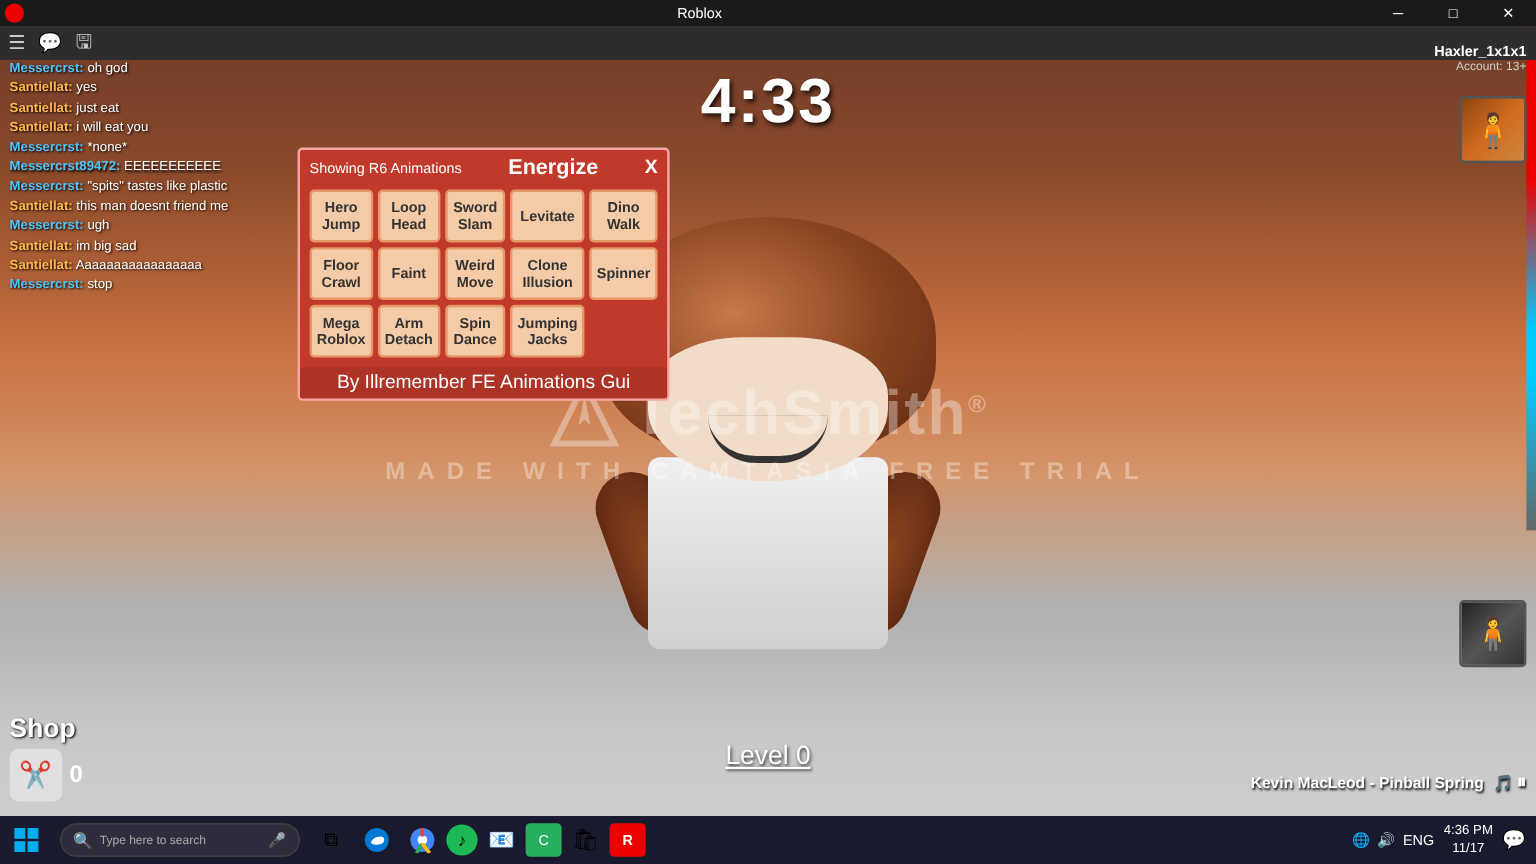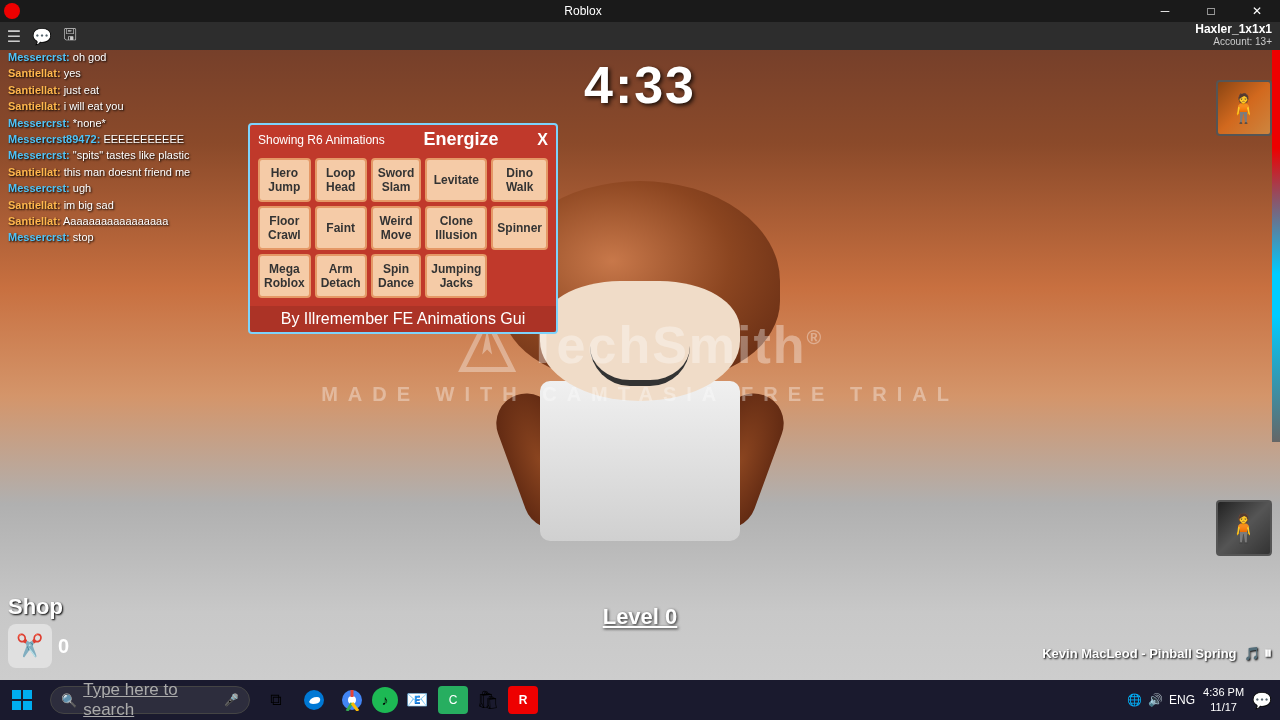--- a/index.html
+++ b/index.html
@@ -210,21 +210,21 @@
     .chat-sender.santiellat { color: #ffb74d; }
     .chat-text { color: #fff; }
 
     
     #anim-panel {
       position: absolute;
       top: 123px;
       left: 248px;
       width: 310px;
       background: #c0392b;
-      border: 2px solid #7dd3fc;
+      border: 2px solid #fca5a5;
       border-radius: 4px;
       z-index: 50;
       padding: 0;
     }
 
     #anim-header {
       display: flex;
       align-items: center;
       justify-content: space-between;
       padding: 4px 8px;
@@ -302,26 +302,26 @@
     }
 
     #watermark-logo-icon {
       width: 60px;
       height: 60px;
     }
 
     
     #level-display {
       position: absolute;
-      bottom: 90px;
+      bottom: 77px;
       left: 50%;
       transform: translateX(-50%);
       color: #fff;
       font-size: 22px;
-      font-weight: bold;
+      font-weight: normal;
       z-index: 10;
       text-shadow: 1px 1px 3px rgba(0,0,0,0.8);
       text-decoration: underline;
     }
 
     
     #shop-panel {
       position: absolute;
       bottom: 52px;
       left: 8px;
@@ -376,21 +376,21 @@
     }
 
     #music-icon {
       display: inline;
       margin-left: 4px;
     }
 
     
     #player-info {
       position: absolute;
-      top: 22px;
+      top: 36px;
       right: 8px;
       color: #fff;
       font-size: 11px;
       text-align: right;
       z-index: 100;
     }
 
     
     #avatar-list {
       position: absolute;
@@ -463,22 +463,21 @@
       border-radius: 14px;
       display: flex;
       align-items: center;
       padding: 0 10px;
       margin-left: 6px;
       gap: 6px;
     }
 
     #search-text {
       color: #aaa;
-      font-size: 17px;
-      text-decoration: underline;
+      font-size: 10px;
     }
 
     .taskbar-apps {
       display: flex;
       align-items: center;
       margin-left: 8px;
       gap: 2px;
     }
 
     .taskbar-app {

